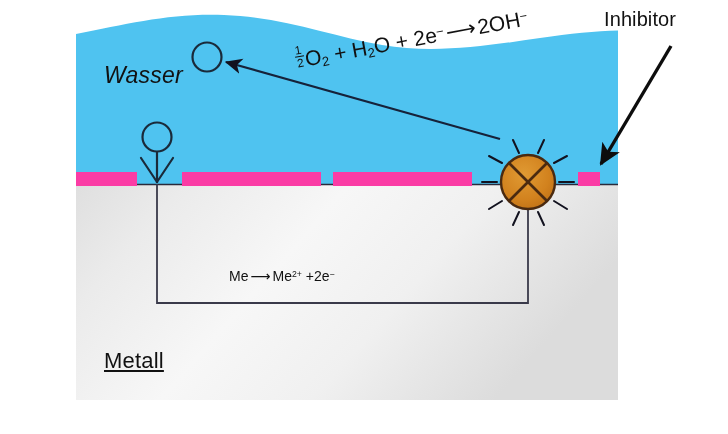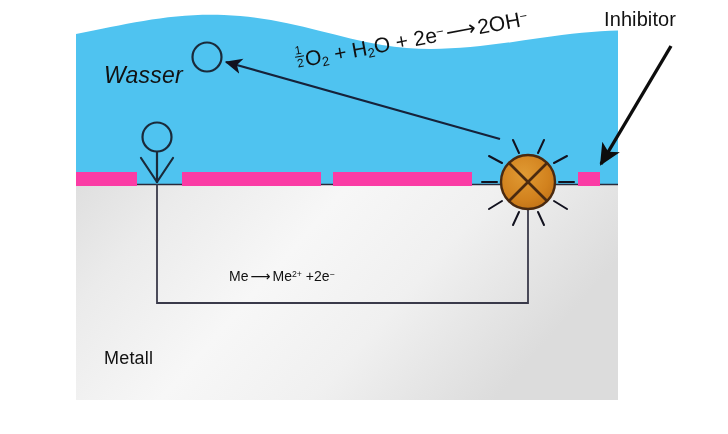--- a/index.html
+++ b/index.html
@@ -7,21 +7,21 @@
     width:728px;height:434px;
     background:#ffffff;
     font-family:"Liberation Sans", sans-serif;
     overflow:hidden;
     position:relative;
   }
   #stage{position:absolute;left:0;top:0;width:728px;height:434px;}
   .svg-layer{position:absolute;left:0;top:0;}
   .lbl{position:absolute;white-space:nowrap;color:#111111;}
   #label-wasser{left:104px;top:62px;font-size:23px;letter-spacing:.2px;font-style:italic;}
-  #label-metall{left:104px;top:348px;font-size:18px;letter-spacing:.2px;}
+  #label-metall{left:104px;top:348px;font-size:22px;letter-spacing:.2px;text-decoration:underline;}
   #label-inhibitor{left:604px;top:8px;font-size:20px;font-weight:normal;letter-spacing:.1px;}
   #eq-cathodic{
     left:293px;top:46px;font-size:21px;
     transform:rotate(-10.5deg);transform-origin:left top;
   }
   #eq-anodic{left:229px;top:268px;font-size:14px;}
   .eq sub{font-size:.62em;vertical-align:-.22em;}
   .eq sup{font-size:.62em;vertical-align:.42em;}
   .frac{display:inline-block;vertical-align:-.05em;text-align:center;font-size:.56em;line-height:1.02;margin-right:1px;position:relative;top:-1px;}
   .frac .num{display:block;border-bottom:1.4px solid #111;padding:0 1px;}

